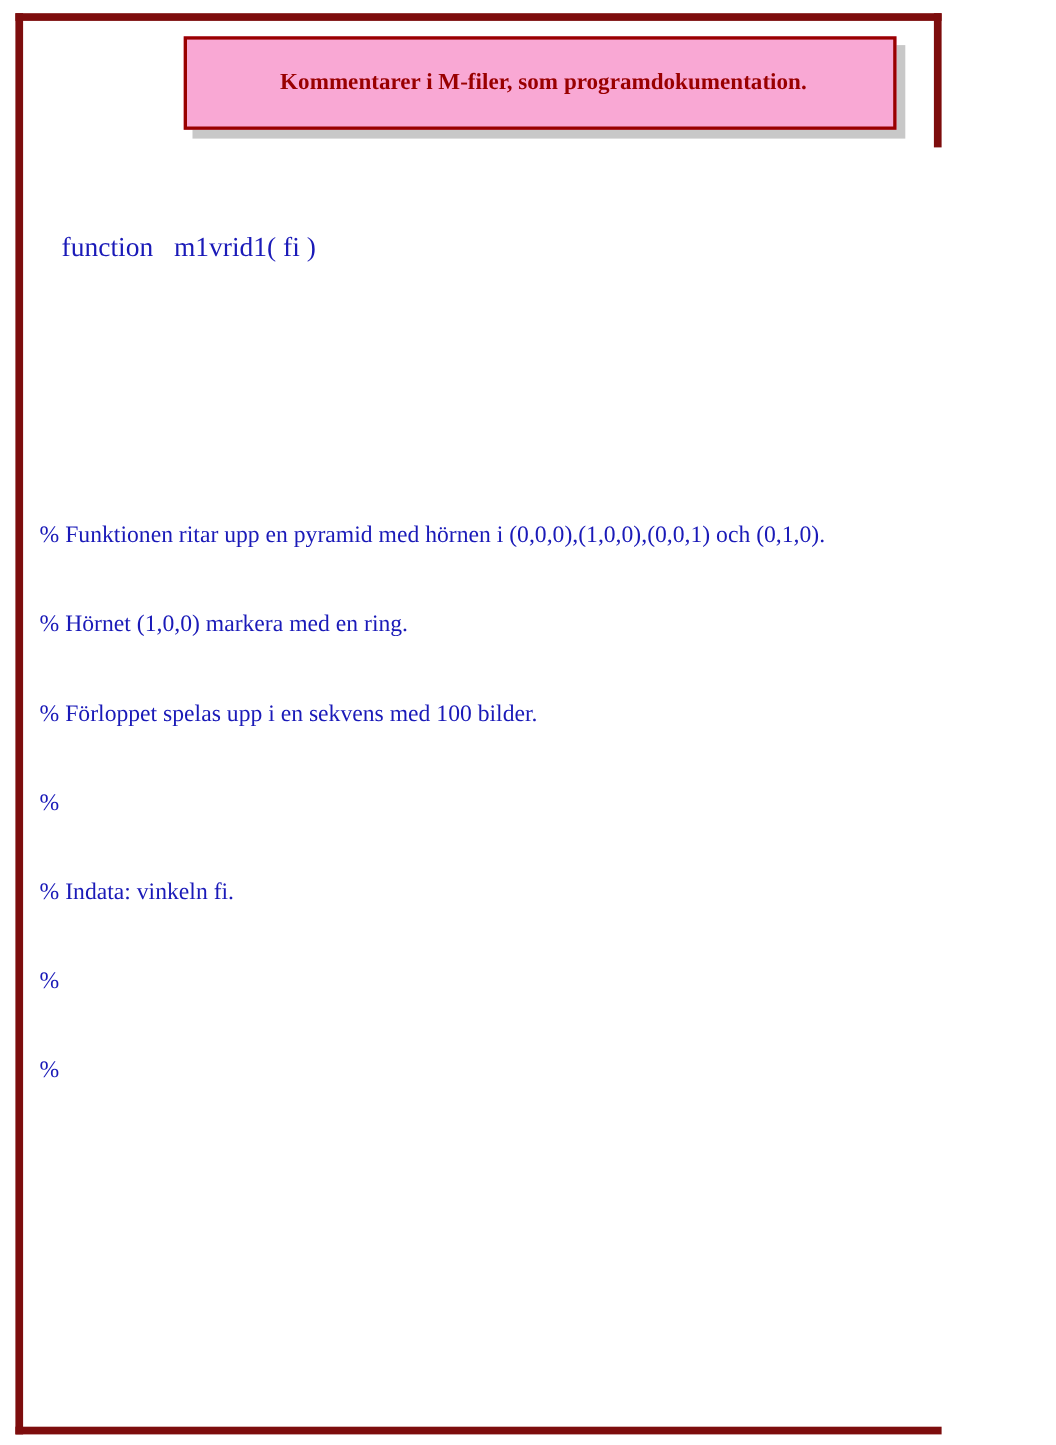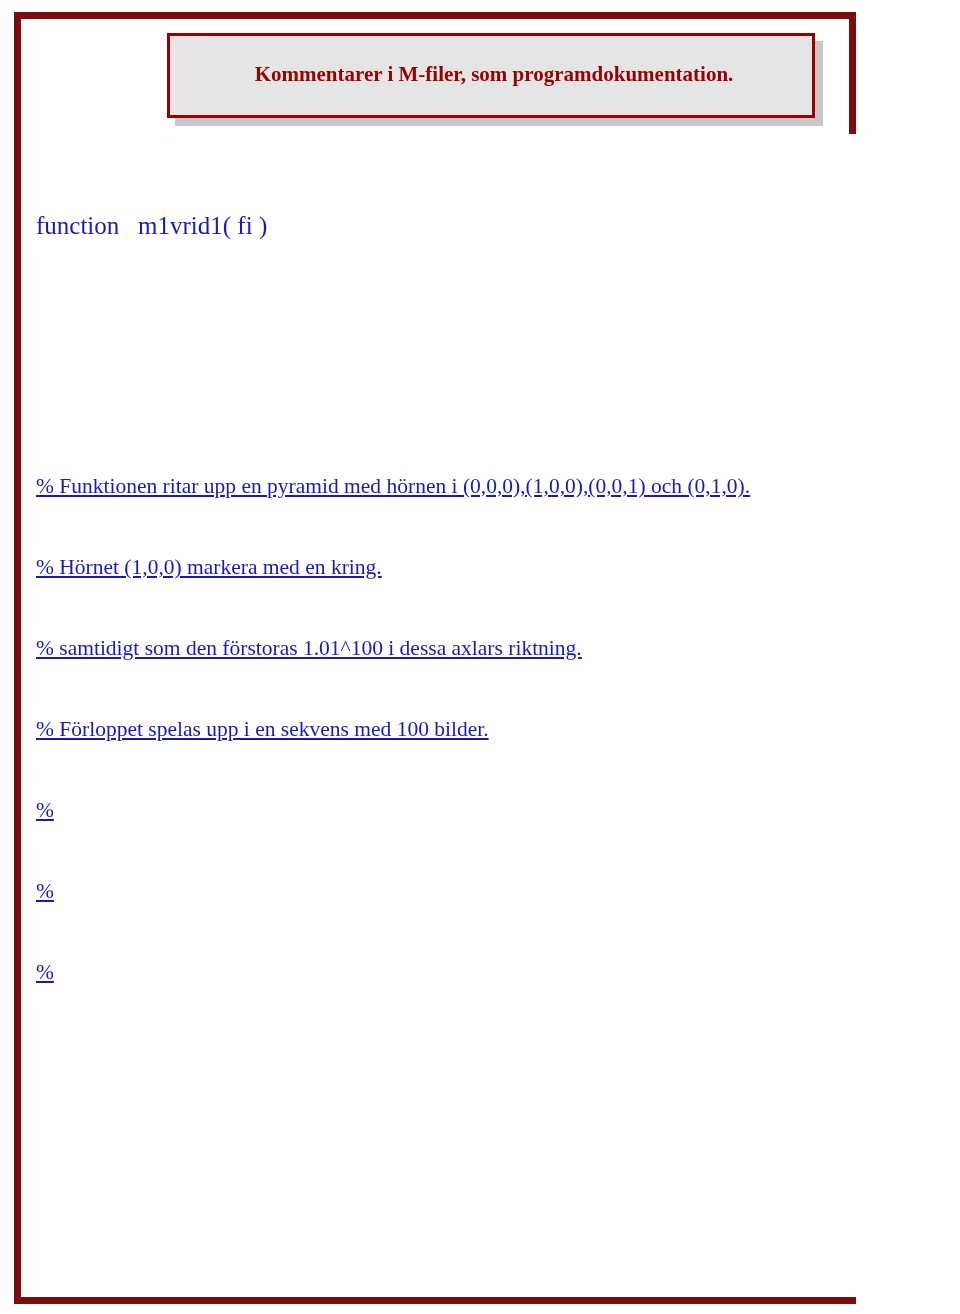--- a/index.html
+++ b/index.html
@@ -53,21 +53,21 @@
     background: #7d0d0d;
   }
 
   
   .title-box {
     position: absolute;
     left: 167px;
     top: 33px;
     width: 648px;
     height: 85px;
-    background: #e5e5e5;
+    background: #f9a8d4;
     border: 3px solid #990000;
     box-sizing: border-box;
   }
   .title-shadow {
     position: absolute;
     left: 175px;
     top: 41px;
     width: 648px;
     height: 85px;
     background: #c8c8c8;
@@ -93,35 +93,35 @@
     color: #1a1ab8;
     font-family: "Liberation Serif", serif;
     font-size: 21.5px;
     line-height: 27px;
     white-space: pre;
   }
   .sig {
     font-size: 25px;
     line-height: 34px;
     color: #1a1ab8;
+    margin-left: 20px;
   }
   .sig .kw {
     color: #1a1ab8;
   }
   .comment {
     color: #1a1ab8;
   }
   .half-blank {
     display: block;
     height: 14px;
   }
   .line {
     display: block;
     white-space: pre;
-    text-decoration: underline;
   }
 </style>
 </head>
 <body>
 
 <div class="page">
 
   <div class="frame-left"></div>
   <div class="frame-top"></div>
   <div class="frame-bottom"></div>
@@ -132,24 +132,24 @@
     <div class="title-text">Kommentarer i M-filer, som programdokumentation.</div>
   </div>
 
   <div class="code">
     <div class="sig"><span class="kw">function</span>&nbsp;&nbsp;&nbsp;<span>m1vrid1( fi )</span></div>
 
     <span class="half-blank"></span>
 
     <div class="comment">
       <span class="line">% Funktionen ritar upp en pyramid med hörnen i (0,0,0),(1,0,0),(0,0,1) och (0,1,0).</span>
-      <span class="line">% Hörnet (1,0,0) markera med en kring.</span>
-      <span class="line">% samtidigt som den förstoras 1.01^100 i dessa axlars riktning.</span>
+      <span class="line">% Hörnet (1,0,0) markera med en ring.</span>
       <span class="line">% Förloppet spelas upp i en sekvens med 100 bilder.</span>
       <span class="line">%</span>
+      <span class="line">% Indata: vinkeln fi.</span>
       <span class="line">%</span>
       <span class="line">%</span>
     </div>
 
     
 
     
 
     
 

